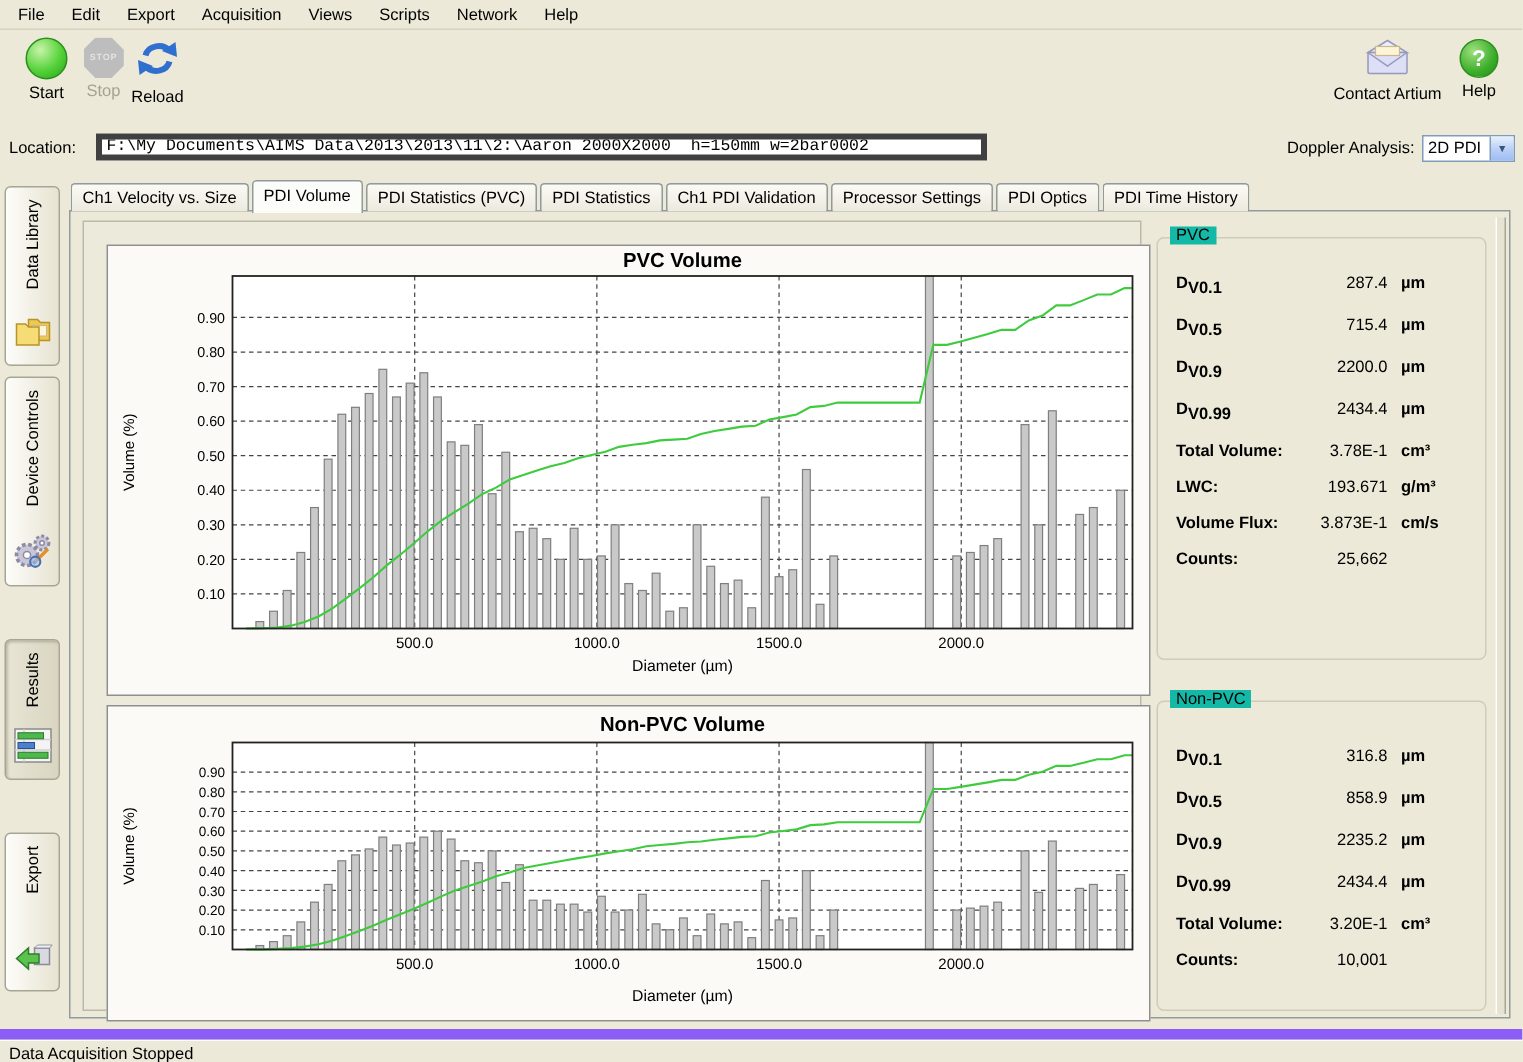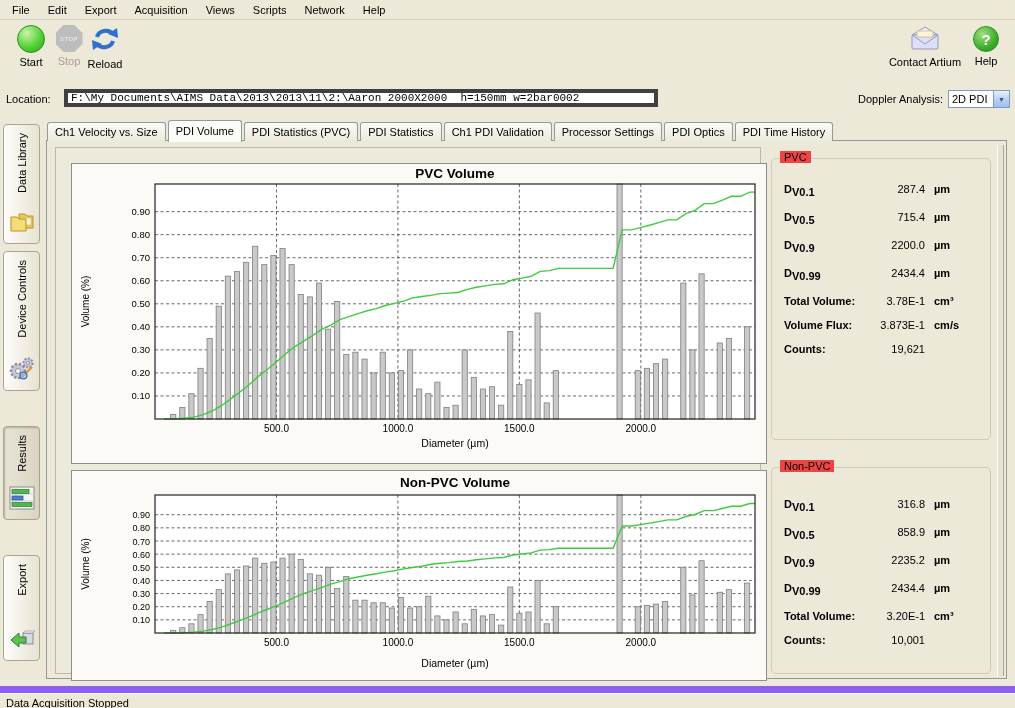--- a/index.html
+++ b/index.html
@@ -68,21 +68,21 @@
   #chart-box-1 { top:15px; width:696px; height:301px; }
   #chart-box-2 { top:322px; width:696px; height:211px; }
   svg text { font-family:"Liberation Sans","DejaVu Sans",sans-serif; }
   
   .stats-divider { position:absolute; left:950px; top:4px; width:7px; height:531px;
     background:#e6e3d2; border-left:1px solid #fff; border-right:1px solid #a9a695; }
   .groupbox { position:absolute; left:724px; width:220px;
     border:1px solid #cfccba; border-radius:5px; }
   #group-pvc { top:17px; height:282px; }
   #group-nonpvc { top:326px; height:207px; }
-  .group-title { position:absolute; left:8px; top:-8px; background:#ef4444; padding:0 4px; }
+  .group-title { position:absolute; left:8px; top:-8px; background:#14b8a6; padding:0 4px; }
   .srows { padding-top:24px; }
   .srow { display:flex; align-items:baseline; height:18px; margin:0 12px 0 12px; }
   .slabel { font-weight:bold; white-space:nowrap; }
   .slabel .sub { font-size:11px; vertical-align:-3px; }
   .sval { flex:1; text-align:right; }
   .sunit { width:44px; margin-left:9px; font-weight:bold; }
   
   .statusbar { position:absolute; left:0; top:686px; width:100%; height:22px;
     border-top:7px solid #8b5cf6; box-shadow:inset 0 1px 0 #fff;
     padding:4px 0 0 6px; background:#ece9d8; }
@@ -413,27 +413,32 @@
           <span class="slabel">D<span class="sub">V0.99</span></span>
           <span class="sval">2434.4</span>
           <span class="sunit">µm</span>
         </div>
         <div class="srow" style="margin-bottom: 6px;">
           <span class="slabel">Total Volume:</span>
           <span class="sval">3.78E-1</span>
           <span class="sunit">cm³</span>
         </div>
         <div class="srow" style="margin-bottom: 6px;">
+          <span class="slabel">LWC:</span>
+          <span class="sval">193.671</span>
+          <span class="sunit">g/m³</span>
+        </div>
+        <div class="srow" style="margin-bottom: 6px;">
           <span class="slabel">Volume Flux:</span>
           <span class="sval">3.873E-1</span>
           <span class="sunit">cm/s</span>
         </div>
         <div class="srow" style="margin-bottom: 6px;">
           <span class="slabel">Counts:</span>
-          <span class="sval">19,621</span>
+          <span class="sval">25,662</span>
           <span class="sunit"></span>
         </div>
       </div>
   </div>
   <div class="groupbox" id="group-nonpvc">
     <span class="group-title">Non-PVC</span>
     <div class="srows" id="nonpvc-rows" style="padding-top:30px;">
         <div class="srow" style="margin-bottom: 10px;">
           <span class="slabel">D<span class="sub">V0.1</span></span>
           <span class="sval">316.8</span>

